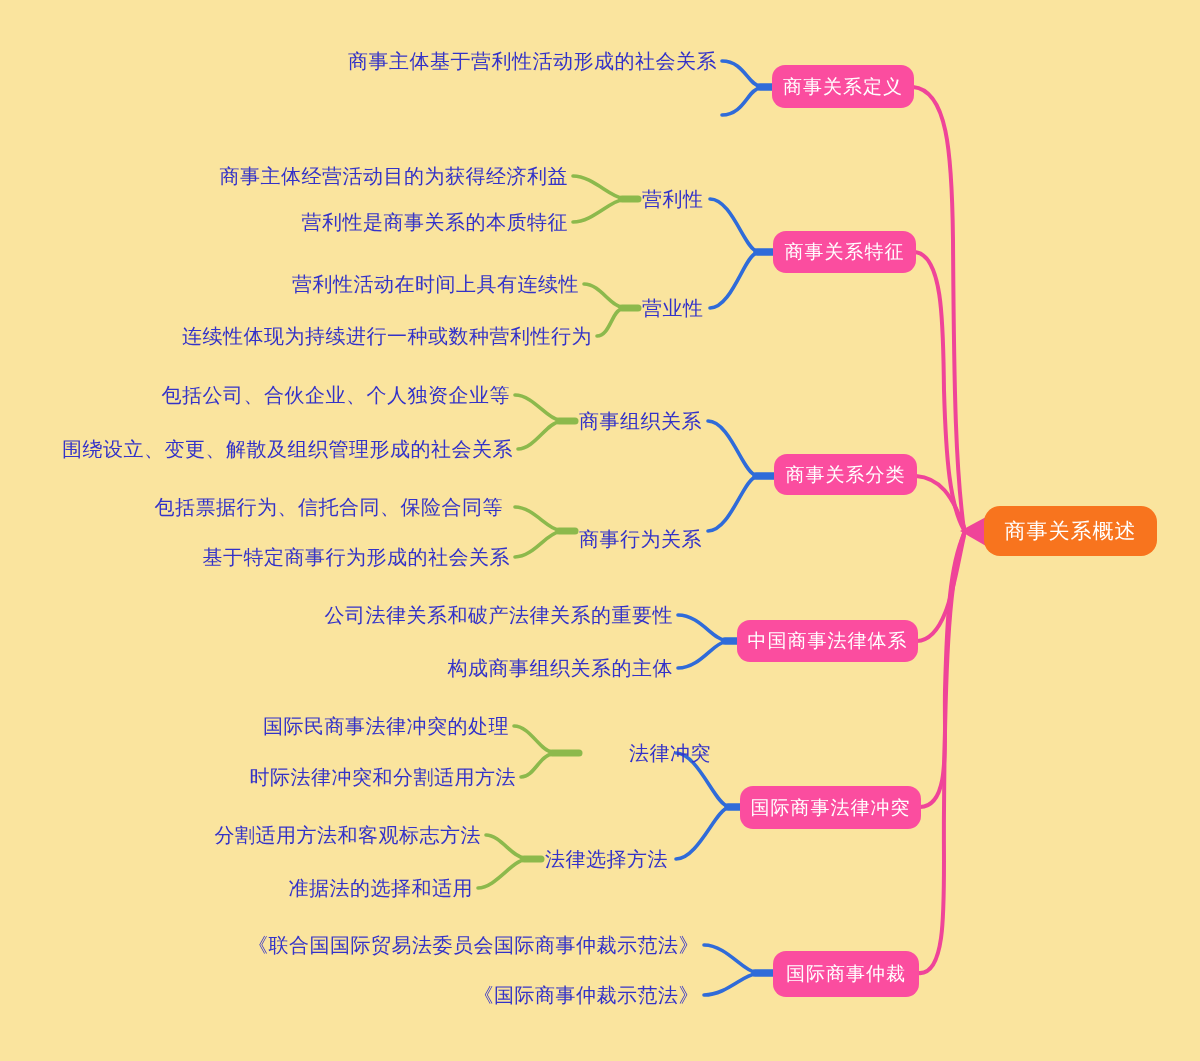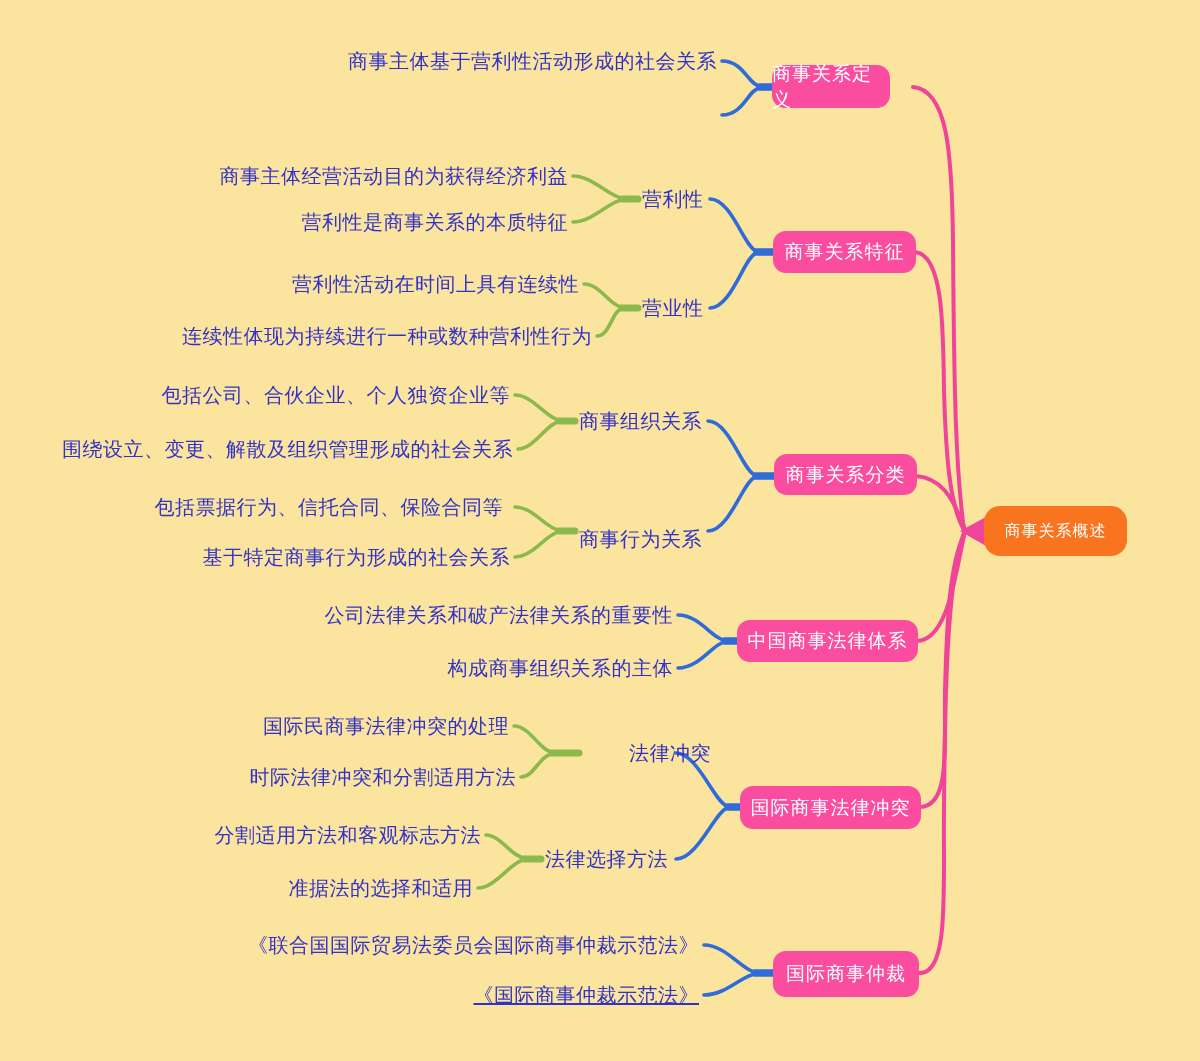--- a/index.html
+++ b/index.html
@@ -35,26 +35,26 @@
     background:#FB4D9F;
     color:#FFFFFF;
     border-radius:13px;
     display:flex;align-items:center;justify-content:center;
     font-size:19px;
     letter-spacing:1px;
     box-sizing:border-box;
   }
   .rootnode{
     position:absolute;
-    left:984px;top:506px;width:143px;height:50px;
+    left:984px;top:506px;width:173px;height:50px;
     background:#F8741E;
     color:#FFFFFF;
     border-radius:16px;
     display:flex;align-items:center;justify-content:center;
-    font-size:16px;
+    font-size:21px;
     letter-spacing:1px;
     box-sizing:border-box;
   }
 </style>
 </head>
 <body>
 
 <div id="canvas">
 
   <svg id="links" width="1200" height="1061" viewBox="0 0 1200 1061" fill="none">
@@ -111,21 +111,21 @@
       <path d="M 622,308 L 638,308"></path>
       <path d="M 559,421 L 575,421"></path>
       <path d="M 559,531 L 575,531"></path>
       <path d="M 552,753 L 579,753"></path>
       <path d="M 524,859 L 541,859"></path>
     </g>
   </svg>
 
   <div class="rootnode">商事关系概述</div>
 
-  <div class="bnode" style="left:772px;top:65px;width:118px;height:43px;">商事关系定义</div>
+  <div class="bnode" style="left:772px;top:65px;width:142px;height:43px;">商事关系定义</div>
   <div class="bnode" style="left:773px;top:231px;width:143px;height:42px;">商事关系特征</div>
   <div class="bnode" style="left:774px;top:454px;width:143px;height:41px;">商事关系分类</div>
   <div class="bnode" style="left:737px;top:620px;width:181px;height:42px;">中国商事法律体系</div>
   <div class="bnode" style="left:740px;top:786px;width:181px;height:43px;">国际商事法律冲突</div>
   <div class="bnode" style="left:773px;top:951px;width:146px;height:46px;">国际商事仲裁</div>
 
   <div class="sub" style="left:642px;top:185px;">营利性</div>
   <div class="sub" style="left:642px;top:294px;">营业性</div>
   <div class="sub" style="left:579px;top:407px;">商事组织关系</div>
   <div class="sub" style="left:579px;top:517px;margin-top:8px;">商事行为关系</div>
@@ -146,15 +146,15 @@
 
   <div class="leaf" style="right:527px;top:601px;">公司法律关系和破产法律关系的重要性</div>
   <div class="leaf" style="right:527px;top:654px;">构成商事组织关系的主体</div>
 
   <div class="leaf" style="right:691px;top:712px;margin-left:40px;">国际民商事法律冲突的处理</div>
   <div class="leaf" style="right:684px;top:763px;">时际法律冲突和分割适用方法</div>
   <div class="leaf" style="right:719px;top:821px;">分割适用方法和客观标志方法</div>
   <div class="leaf" style="right:727px;top:874px;">准据法的选择和适用</div>
 
   <div class="leaf" style="right:501px;top:931px;">《联合国国际贸易法委员会国际商事仲裁示范法》</div>
-  <div class="leaf" style="right:501px;top:981px;text-decoration:underline;">《国际商事仲裁示范法》</div>
+  <div class="leaf" style="right:501px;top:981px;">《国际商事仲裁示范法》</div>
 
 </div>
 
 </body></html>

